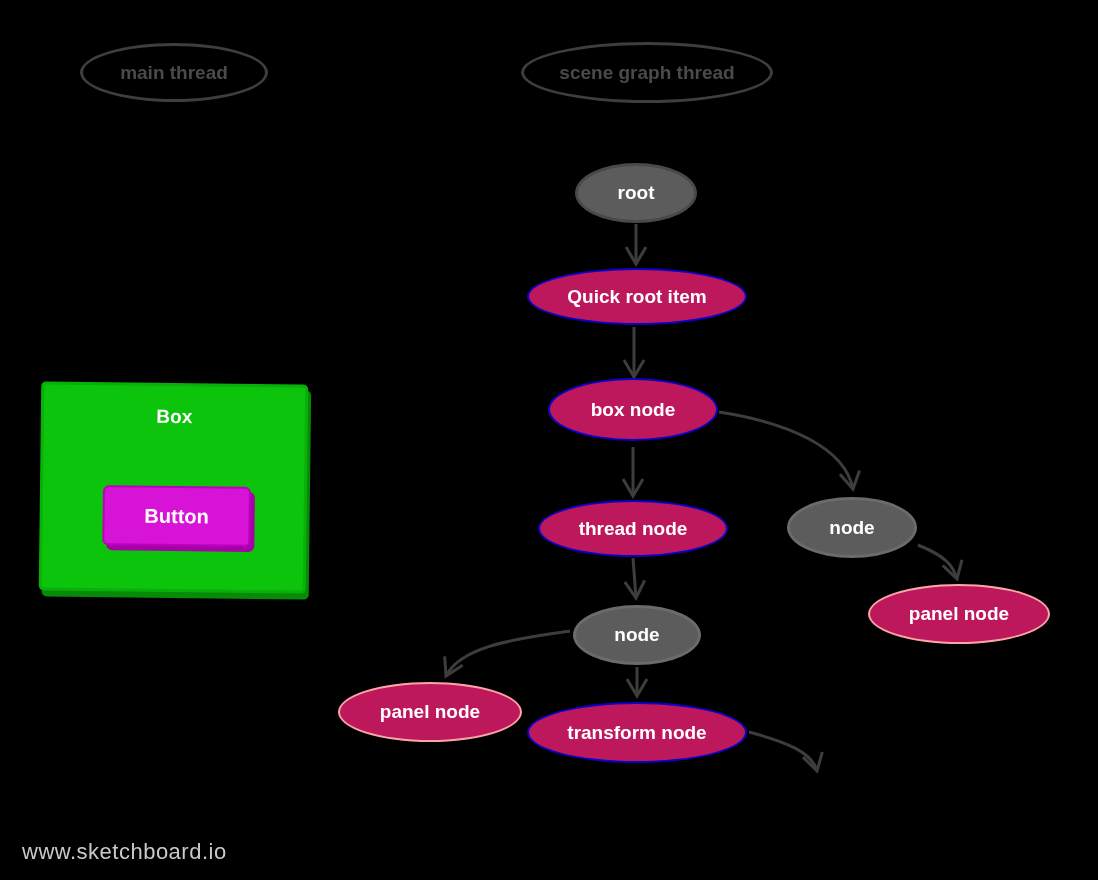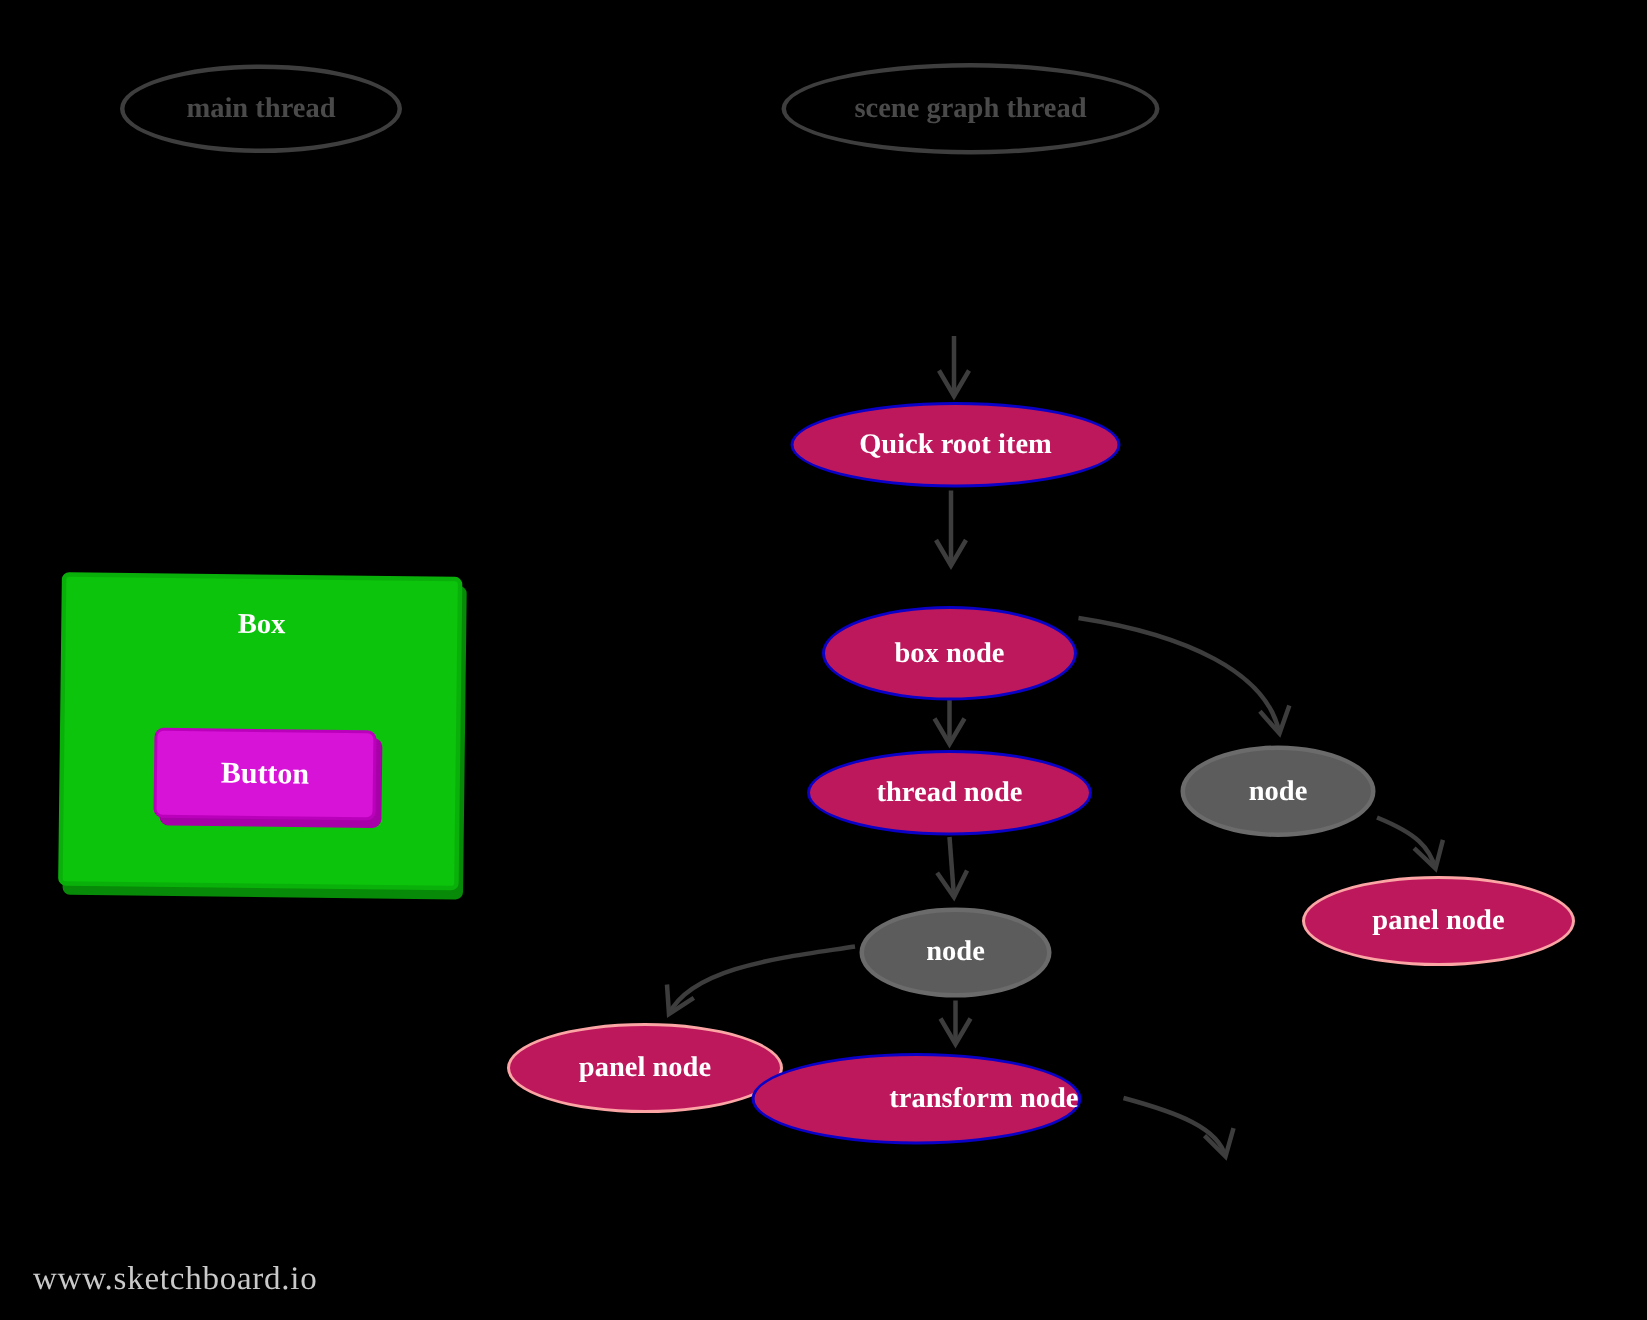--- a/index.html
+++ b/index.html
@@ -6,21 +6,21 @@
     margin: 0;
     padding: 0;
     background: #000000;
   }
   .canvas {
     position: relative;
     width: 1098px;
     height: 880px;
     background: #000000;
     overflow: hidden;
-    font-family: Liberation Serif, serif;
+    font-family: Liberation Sans, sans-serif;
   }
   .connectors {
     position: absolute;
     left: 0; top: 0;
     width: 1098px; height: 880px;
     pointer-events: none;
   }
   .connectors path { pointer-events: stroke; }
 
   .thread {
@@ -131,26 +131,29 @@
     <span>scene graph thread</span>
   </div>
 
   <div class="greenbox">
     <div class="box-label">Box</div>
     <div class="ui-button">
       <span>Button</span>
     </div>
   </div>
 
+  <div class="node gray dark-border" style="left:575px; top:163px; width:122px; height:60px;">
+    <span>root</span>
+  </div>
 
   <div class="node blue" style="left:527px; top:268px; width:220px; height:57px;">
     <span>Quick root item</span>
   </div>
 
-  <div class="node blue" style="left:548px; top:404px; width:170px; height:63px;">
+  <div class="node blue" style="left:548px; top:378px; width:170px; height:63px;">
     <span>box node</span>
   </div>
 
   <div class="node blue" style="left:538px; top:500px; width:190px; height:57px;">
     <span>thread node</span>
   </div>
 
   <div class="node gray" style="left:787px; top:497px; width:130px; height:61px;">
     <span>node</span>
   </div>
@@ -160,20 +163,20 @@
   </div>
 
   <div class="node gray" style="left:573px; top:605px; width:128px; height:60px;">
     <span>node</span>
   </div>
 
   <div class="node red" style="left:338px; top:682px; width:184px; height:60px;">
     <span>panel node</span>
   </div>
 
-  <div class="node blue" style="left:501px; top:702px; width:220px; height:61px;justify-content:flex-end;">
+  <div class="node blue" style="left:527px; top:702px; width:220px; height:61px;">
     <span>transform node</span>
   </div>
 
 
   <div class="watermark">www.sketchboard.io</div>
 
 </div>
 
 </body></html>

